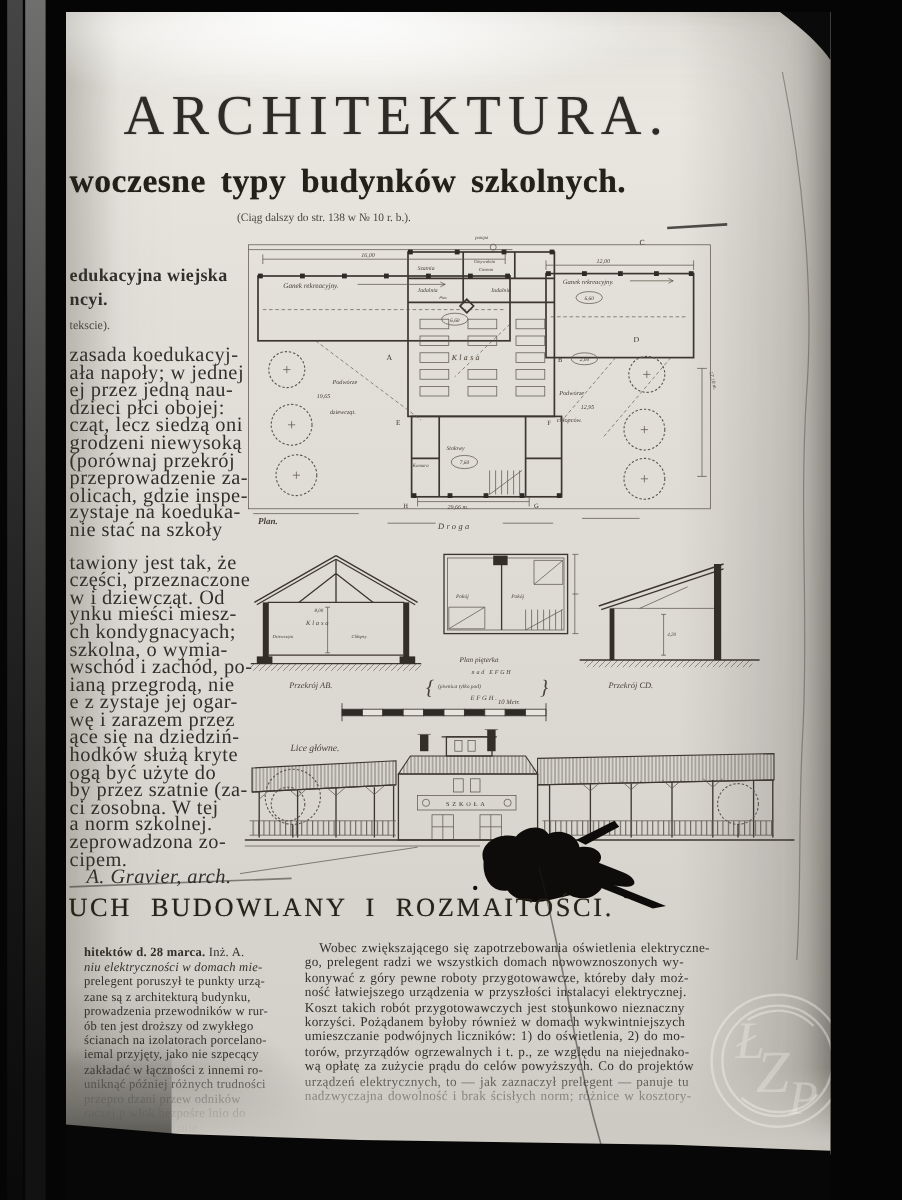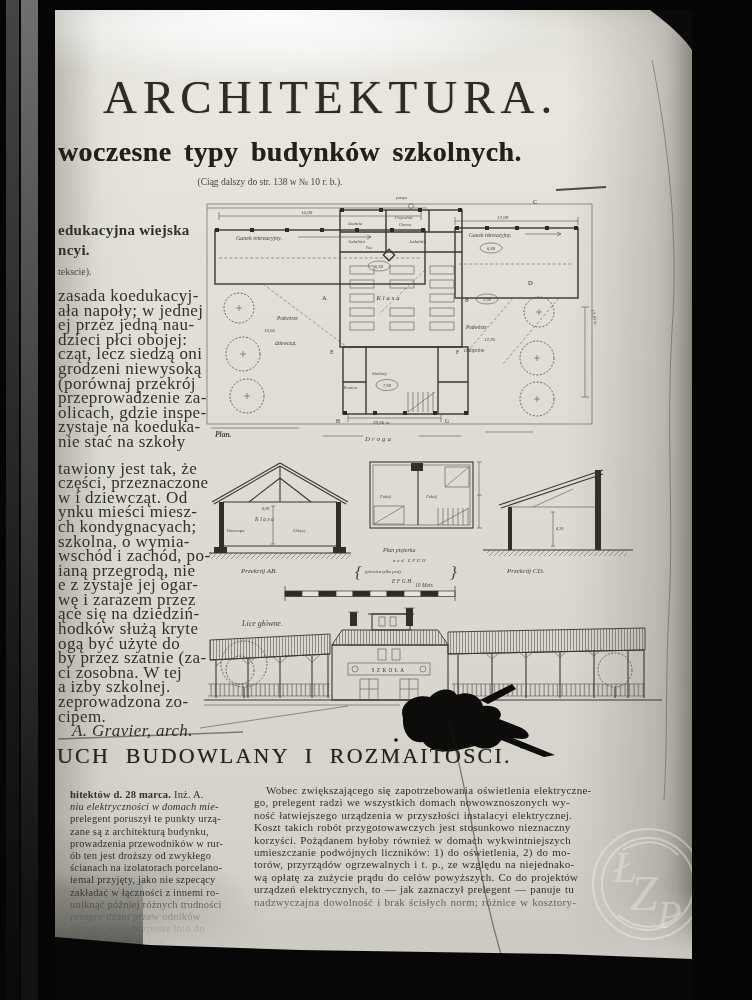--- a/index.html
+++ b/index.html
@@ -116,21 +116,21 @@
           <div class="ln">szkolna, o wymia-</div>
           <div class="ln">wschód i zachód, po-</div>
           <div class="ln">ianą przegrodą, nie</div>
           <div class="ln">e z zystaje jej ogar-</div>
           <div class="ln">wę i zarazem przez</div>
           <div class="ln">ące się na dziedziń-</div>
           <div class="ln">hodków służą kryte</div>
           <div class="ln">ogą być użyte do</div>
           <div class="ln">by przez szatnie (za-</div>
           <div class="ln">ci zosobna.  W tej</div>
-          <div class="ln">a izby szkolnej.</div>
+          <div class="ln">a norm szkolnej.</div>
           <div class="ln">zeprowadzona zo-</div>
           <div class="ln">cipem.</div>
           <div class="ln">A. Gravier, arch.</div>
         </div>
     </div>
 
     <svg class="plan" viewBox="0 0 412 268">
       <g class="thin">
         <rect x="4" y="12" width="385" height="220"></rect>
         <path d="M4,16 H224 M8,236 H96 M120,244 H160 M216,244 H258 M282,240 H330"></path>
@@ -391,20 +391,21 @@
           <div class="ln">uniknąć później różnych trudności</div>
           <div class="ln">przepro dzani   przew odników</div>
           <div class="ln">raczej p włok   bezpośre lnio do</div>
           <div class="ln">adzone muszą     ścianie</div>
         </div>
     </div>
 
     <div class="col-br">
         <div class="ln">Wobec zwiększającego się zapotrzebowania oświetlenia elektryczne-</div>
         <div class="ln">go, prelegent radzi we wszystkich domach nowowznoszonych wy-</div>
+        <div class="ln">konywać z góry pewne roboty przygotowawcze, któreby dały moż-</div>
         <div class="ln">ność łatwiejszego urządzenia w przyszłości instalacyi elektrycznej.</div>
         <div class="ln">Koszt takich robót przygotowawczych jest stosunkowo nieznaczny</div>
         <div class="ln">korzyści.  Pożądanem byłoby również w domach wykwintniejszych</div>
         <div class="ln">umieszczanie podwójnych liczników: 1) do oświetlenia, 2) do mo-</div>
         <div class="ln">torów, przyrządów ogrzewalnych i t. p., ze względu na niejednako-</div>
         <div class="ln">wą opłatę za zużycie prądu do celów powyższych.  Co do projektów</div>
         <div class="ln">urządzeń elektrycznych, to — jak zaznaczył prelegent — panuje tu</div>
         <div class="ln">nadzwyczajna dowolność i brak ścisłych norm; różnice w kosztory-</div>
       </div>
 

